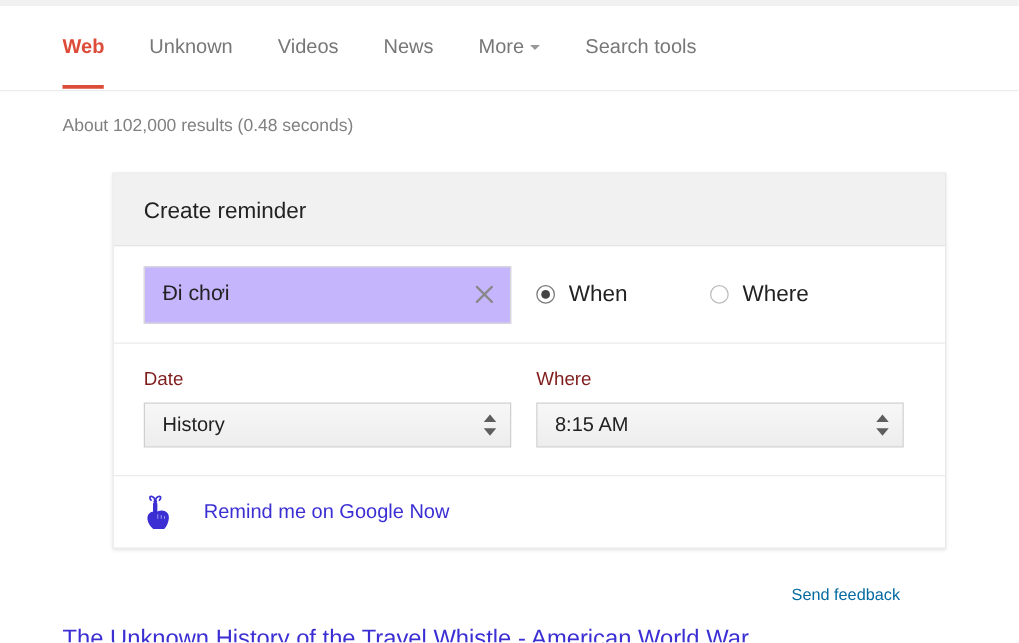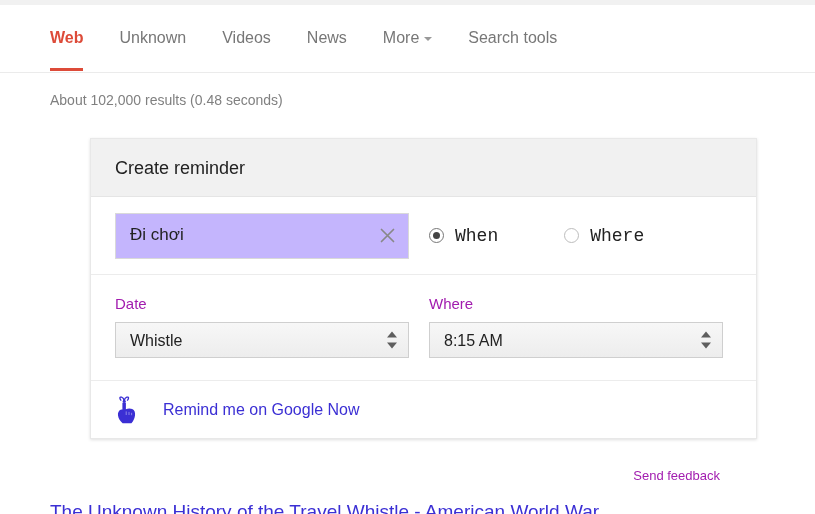--- a/index.html
+++ b/index.html
@@ -121,21 +121,20 @@
     transform:translateY(-50%);
     width:26px; height:26px;
     cursor:pointer;
     display:flex; align-items:center; justify-content:center;
   }
   .clear-btn svg { display:block; }
 
   .radio-group {
     display:flex; align-items:center;
     margin-left:20px;
-    font-family:Liberation Mono, monospace;
   }
   .radio-opt {
     display:flex; align-items:center;
     cursor:pointer;
     margin-right:66px;
   }
   .radio-opt:last-child { margin-right:0; }
   .radio-dot {
     width:15px; height:15px;
     border-radius:50%;
@@ -161,21 +160,21 @@
   
   .row-datetime {
     height:106px;
     display:flex;
     border-bottom:1px solid #ececec;
     padding-top:20px;
   }
   .field-block { width:294px; }
   .field-block.second { margin-left:20px; }
   .field-label {
-    font-size:15px; color:#a21caf;
+    font-size:15px; color:#7f1d1d;
     margin-bottom:10px;
     display:block;
   }
   .select-wrap {
     position:relative;
     width:294px; height:36px;
     border:1px solid #cfcfcf;
     background:linear-gradient(to bottom,#f7f7f7 0%,#ededed 100%);
   }
   .select-value {
@@ -214,21 +213,21 @@
     font-size:16px;
     color:#3b2fd4;
     text-decoration:none;
     cursor:pointer;
     white-space:nowrap;
   }
 
   
   .send-feedback {
     position:absolute; right:95px; top:468px;
-    font-size:13px; color:#a21caf;
+    font-size:13px; color:#0369a1;
     text-decoration:none;
     cursor:pointer;
     white-space:nowrap;
   }
 
   
   .result-link-clip {
     position:absolute; left:50px; top:500px;
     width:700px; height:14px;
     overflow:hidden;
@@ -299,21 +298,21 @@
         </label>
 
       </div>
     </div>
 
     <div class="card-row row-datetime">
 
       <div class="field-block">
         <span class="field-label">Date</span>
         <div class="select-wrap">
-          <span class="select-value">Whistle</span>
+          <span class="select-value">History</span>
           <span class="spinner">
             <span class="tri up"></span>
               <span class="tri down"></span>
           </span>
         </div>
       </div>
 
       <div class="field-block second">
         <span class="field-label">Where</span>
         <div class="select-wrap">

